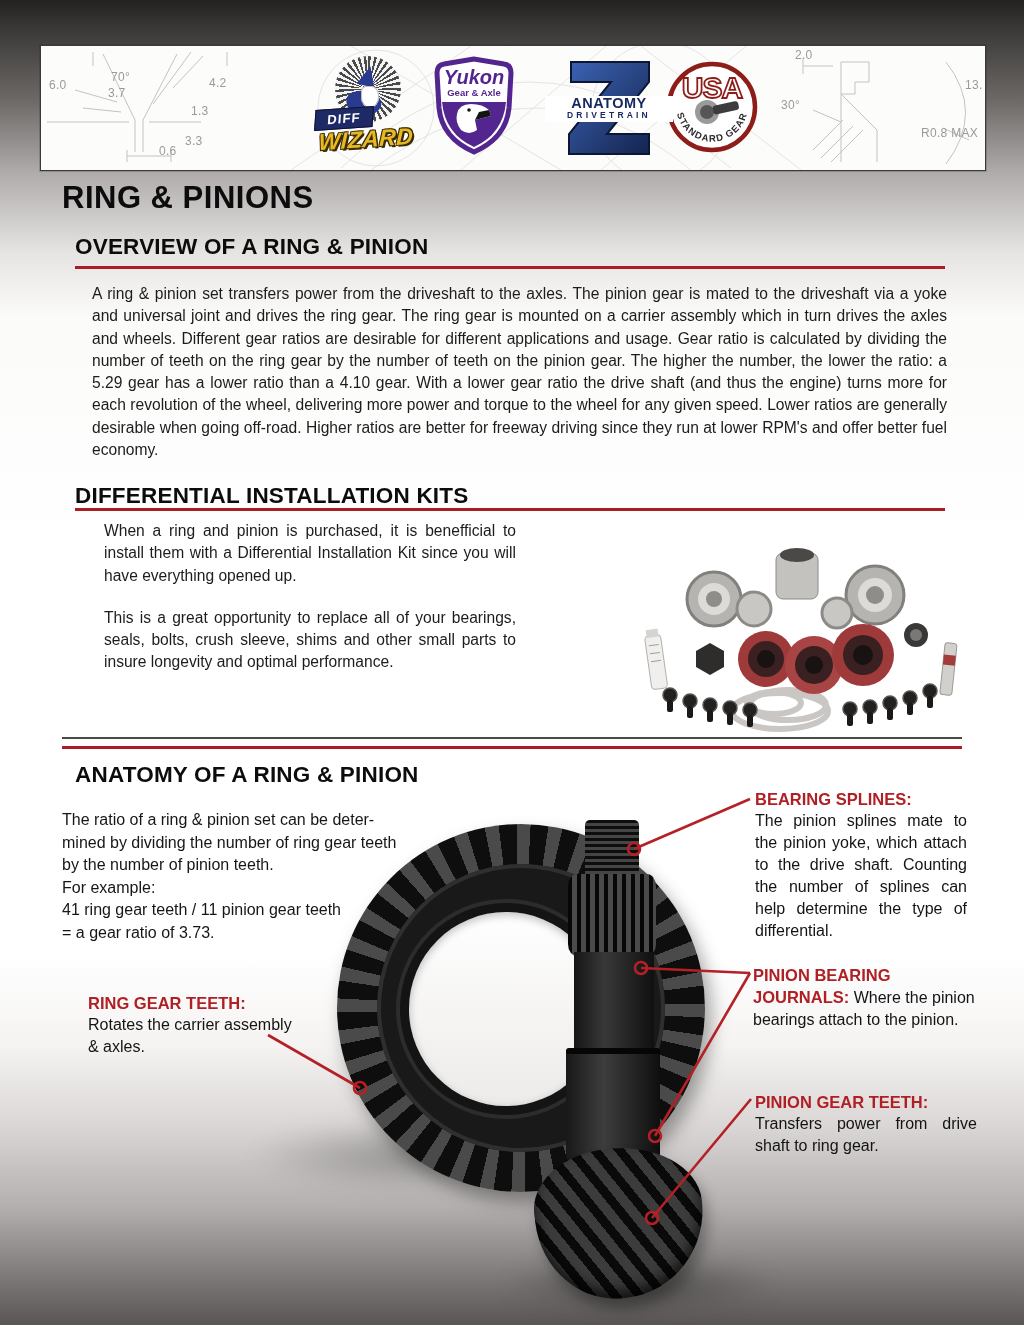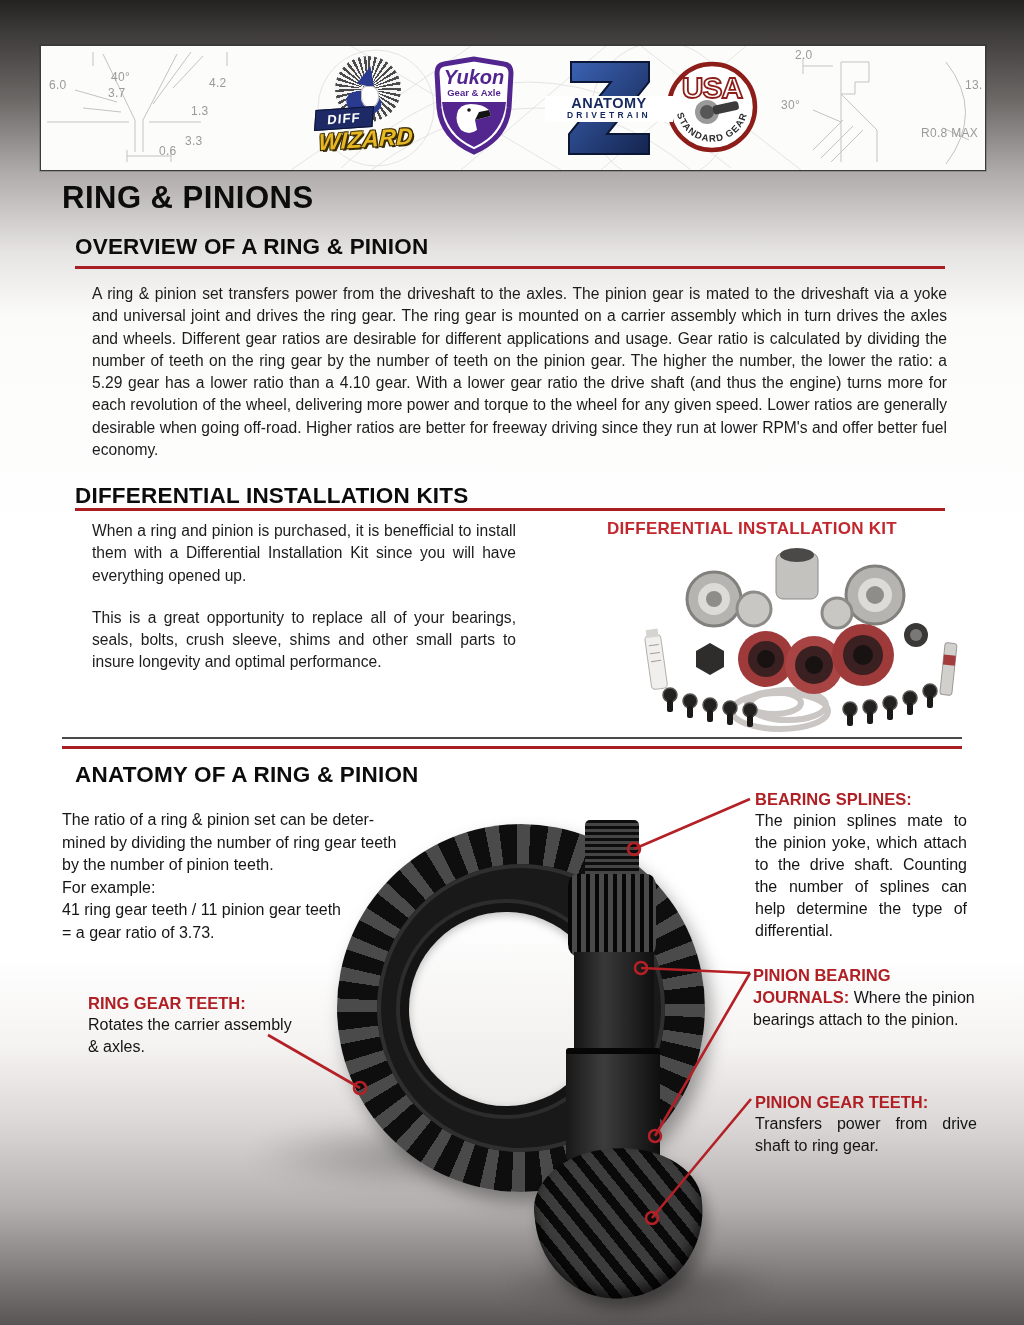--- a/index.html
+++ b/index.html
@@ -31,21 +31,21 @@
   .zb .band{position:absolute;left:-14px;top:38px;width:128px;height:26px;background:#fff;z-index:2;text-align:center;}
   .zb .band .l1{font-weight:800;font-size:14.5px;color:#16295e;letter-spacing:.5px;line-height:15px;}
   .zb .band .l2{font-weight:600;font-size:8.5px;color:#16295e;letter-spacing:3.2px;line-height:9px;}
   
   .page-title{position:absolute;left:62px;top:180px;font-size:31px;font-weight:800;letter-spacing:.5px;color:#0c0c0c;}
   .h-sec{position:absolute;font-size:22.5px;font-weight:800;letter-spacing:.2px;color:#0c0c0c;}
   .rule-red{position:absolute;height:3px;background:#a81e23;}
   .rule-dark{position:absolute;height:1.5px;background:#4c4a49;}
   
   .body-text{position:absolute;font-size:15.6px;line-height:22.3px;color:#1c1c1c;text-align:justify;}
-  .kits-left p{margin:0 0 20px 0;}
+  .kits-left p{margin:0 0 20px 12px;}
   .kit-label{position:absolute;left:592px;top:519px;width:320px;text-align:center;font-weight:800;font-size:17px;color:#c1272d;letter-spacing:.3px;}
   .kit-photo{position:absolute;left:618px;top:543px;width:352px;height:198px;}
   .anatomy-intro{position:absolute;left:62px;top:809px;width:402px;font-size:16px;line-height:22.6px;white-space:pre-line;color:#161616;}
   
   .co{position:absolute;}
   .co-title{color:#b01f24;font-weight:800;font-size:16.5px;line-height:21px;}
   .co-body{font-size:16px;line-height:22px;color:#141414;margin:3px 0 0 0;}
   .co-body.justify{text-align:justify;}
   .preline{white-space:pre-line;}
   .co p{margin:0;}
@@ -100,21 +100,21 @@
         <path d="M800,16 L828,16 L828,36 L814,36 L814,48 L800,48 Z"></path>
         <path d="M800,48 L800,116 M800,48 L836,84 M836,84 L836,116"></path>
         <path d="M772,104 L802,74 M780,112 L812,80 M790,116 L822,84"></path>
         <path d="M772,64 L800,76 M762,20 L792,20 M762,12 L762,28"></path>
         <path d="M905,16 Q944,66 905,118"></path>
         <path d="M928,94 L902,82 M948,34 L948,108"></path>
       </g>
     </svg>
 
     <span class="dim" style="left:8px;top:32px">6.0</span>
-    <span class="dim" style="left:70px;top:24px">40°</span>
+    <span class="dim" style="left:70px;top:24px">70°</span>
     <span class="dim" style="left:67px;top:40px">3.7</span>
     <span class="dim" style="left:168px;top:30px">4.2</span>
     <span class="dim" style="left:150px;top:58px">1.3</span>
     <span class="dim" style="left:144px;top:88px">3.3</span>
     <span class="dim" style="left:118px;top:98px">0.6</span>
     <span class="dim" style="left:754px;top:2px">2.0</span>
     <span class="dim" style="left:740px;top:52px">30°</span>
     <span class="dim" style="left:924px;top:32px">13.</span>
     <span class="dim" style="left:880px;top:80px">R0.8 MAX</span>
 
@@ -182,21 +182,20 @@
   <div class="body-text" style="left:92px;top:283px;width:855px">A ring &amp; pinion set transfers power from the driveshaft to the axles. The pinion gear is mated to the driveshaft via a yoke and universal joint and drives the ring gear. The ring gear is mounted on a carrier assembly which in turn drives the axles and wheels. Different gear ratios are desirable for different applications and usage. Gear ratio is calculated by dividing the number of teeth on the ring gear by the number of teeth on the pinion gear. The higher the number, the lower the ratio: a 5.29 gear has a lower ratio than a 4.10 gear. With a lower gear ratio the drive shaft (and thus the engine) turns more for each revolution of the wheel, delivering more power and torque to the wheel for any given speed. Lower ratios are generally desirable when going off-road. Higher ratios are better for freeway driving since they run at lower RPM's and offer better fuel economy.</div>
 
   <div class="h-sec" style="left:75px;top:483px">DIFFERENTIAL INSTALLATION KITS</div>
   <div class="rule-red" style="left:75px;top:508px;width:870px"></div>
 
   <div class="body-text kits-left" style="left:92px;top:520px;width:424px">
     <p>When a ring and pinion is purchased, it is benefficial to install them with a Differential Installation Kit since you will have everything opened up.</p>
     <p>This is a great opportunity to replace all of your bearings, seals, bolts, crush sleeve, shims and other small parts to insure longevity and optimal performance.</p>
   </div>
 
-  <div class="kit-label">DIFFERENTIAL INSTALLATION KIT</div>
 
   <svg class="kit-photo" viewBox="0 0 352 198">
 
     <g fill="none" stroke="#c9c6c3" stroke-width="6">
       <ellipse cx="162" cy="168" rx="48" ry="18"></ellipse>
       <ellipse cx="170" cy="162" rx="38" ry="15"></ellipse>
       <ellipse cx="156" cy="160" rx="27" ry="11"></ellipse>
     </g>
 
     <g>

